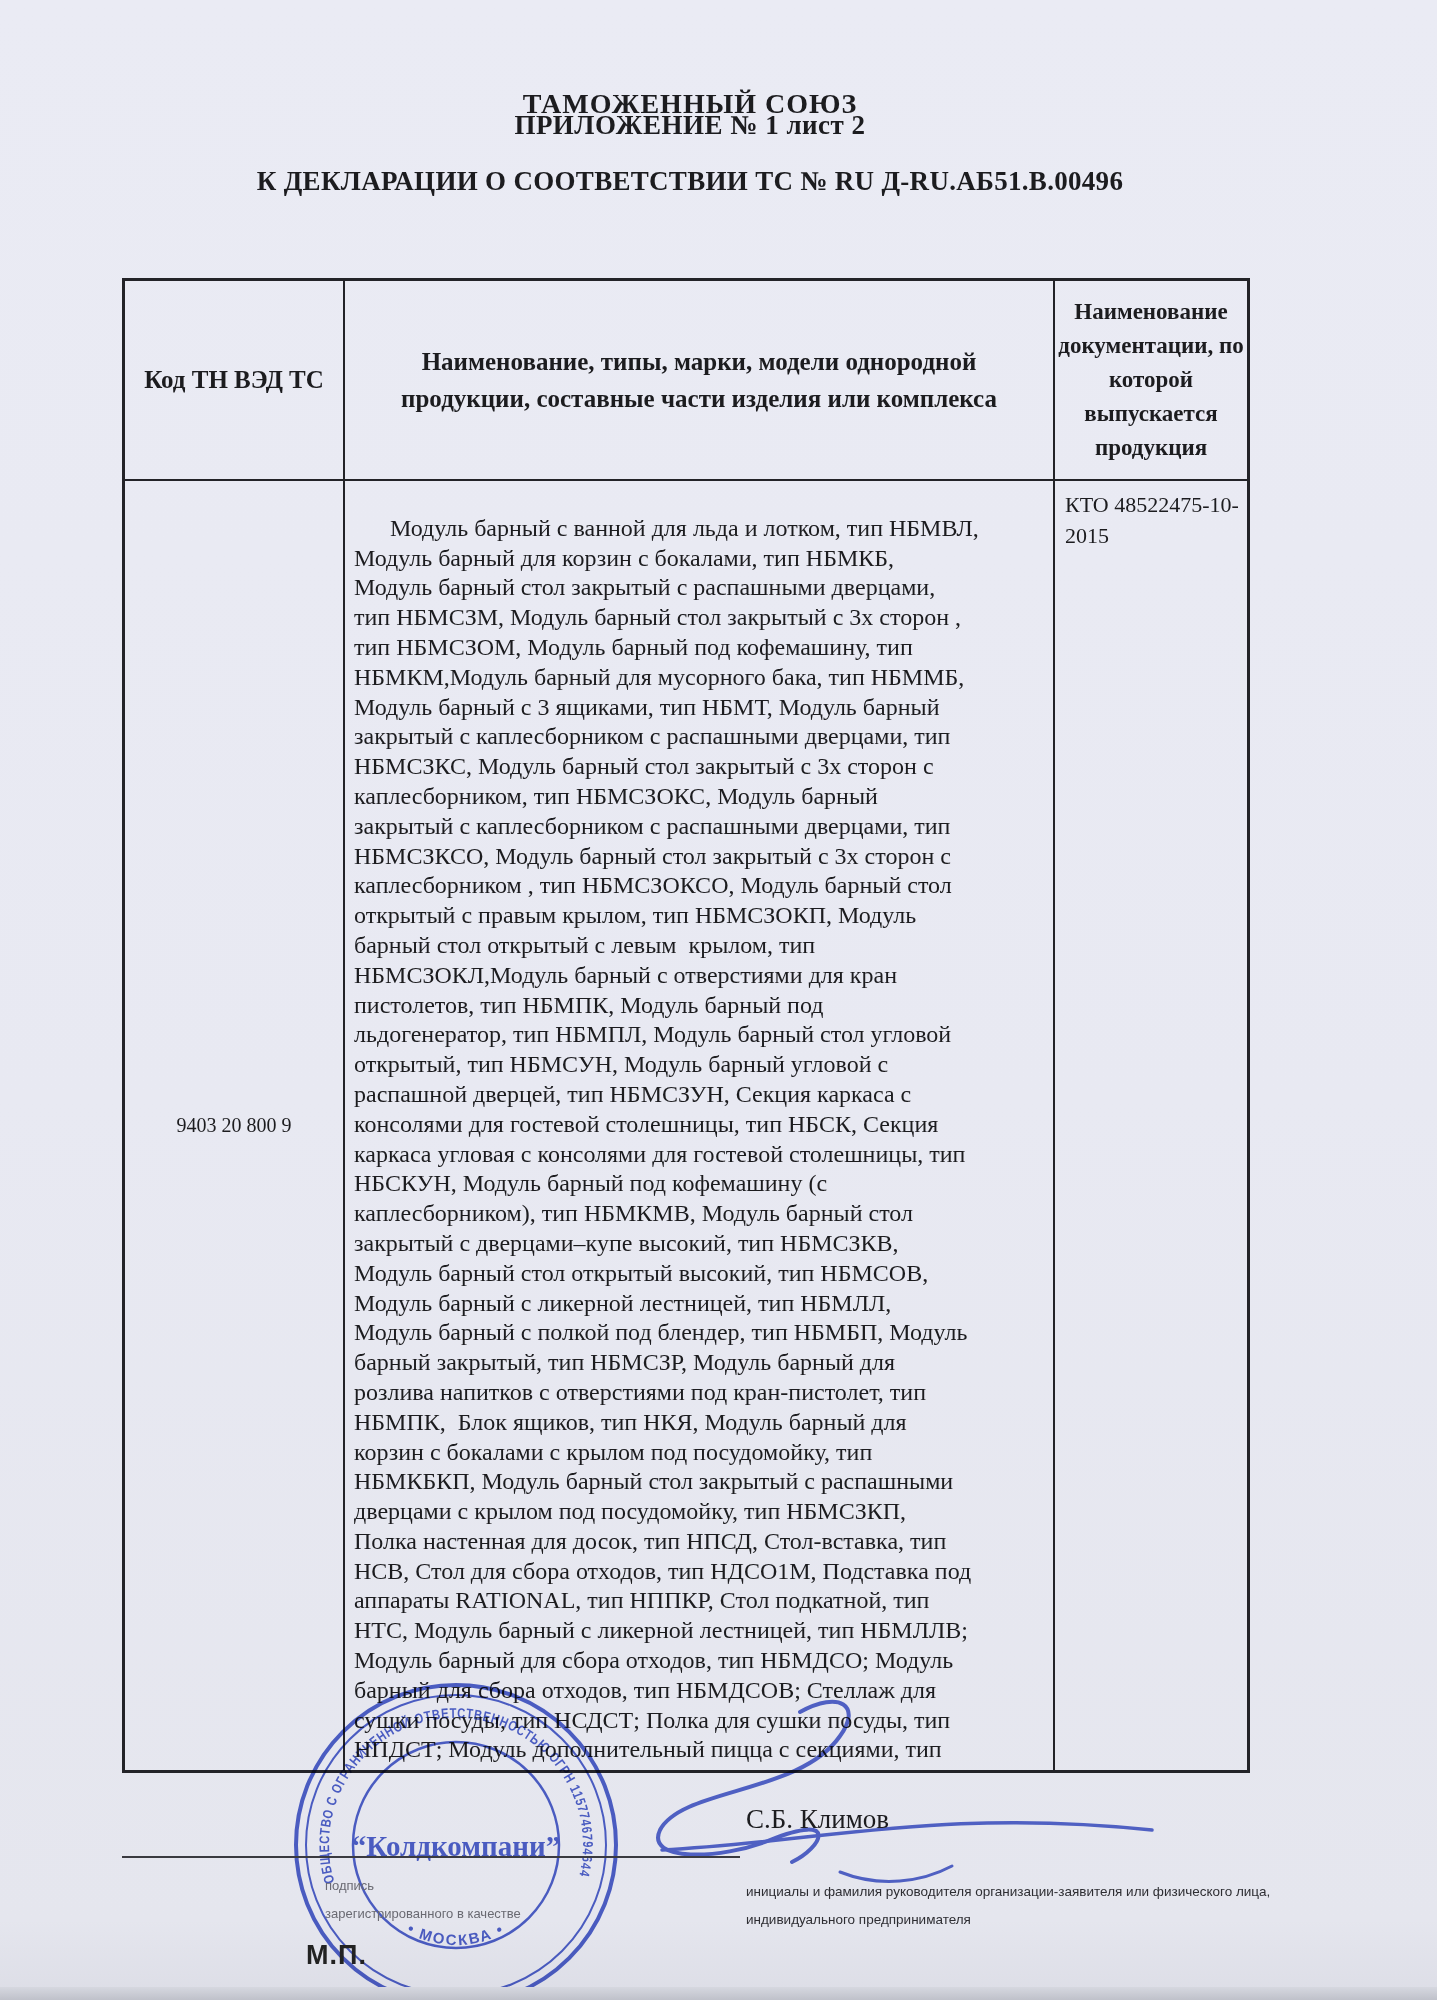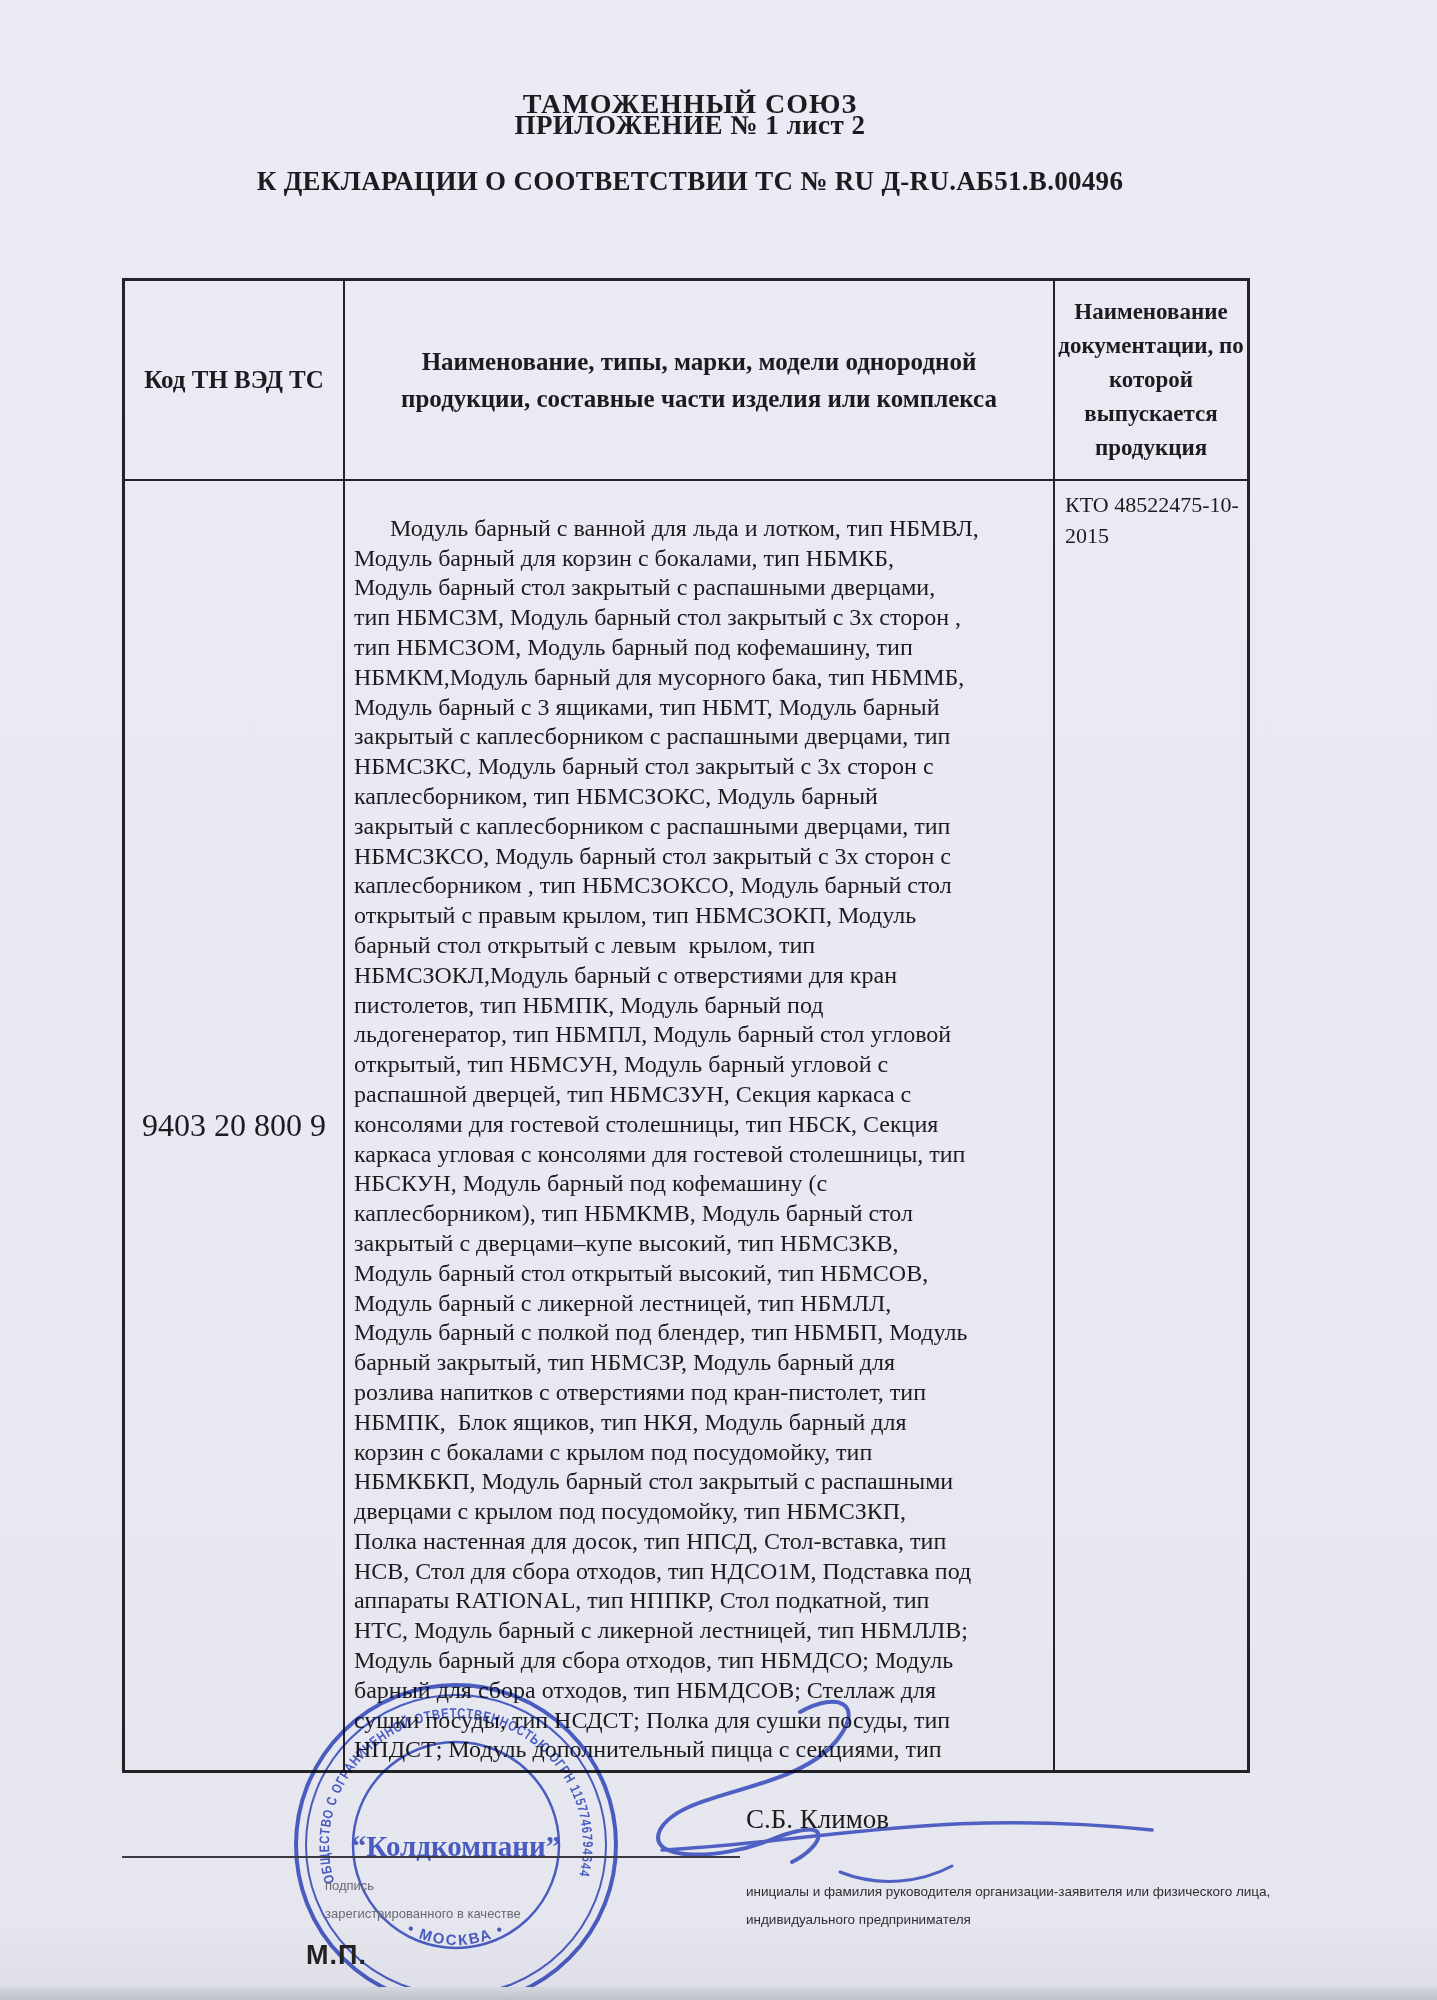--- a/index.html
+++ b/index.html
@@ -27,21 +27,21 @@
     box-sizing:border-box;
     background:transparent;
   }
   .cell { box-sizing:border-box; }
   .b-right  { border-right:2px solid #232328; }
   .b-bottom { border-bottom:2px solid #232328; }
   .th { font-weight:bold; display:flex; align-items:center; justify-content:center; text-align:center; }
   .th-code { font-size:25px; }
   .th-name { font-size:25px; line-height:37px; padding:0 33px; }
   .th-doc  { font-size:23px; line-height:34px; padding:0 2px; }
-  .td-code { display:flex; align-items:center; justify-content:center; font-size:32px; }
+  .td-code { display:flex; align-items:center; justify-content:center; font-size:20px; }
   .td-products {
     padding:3px 9px 0 9px;
     font-size:24px; line-height:29.8px;
     white-space:pre-wrap;
     overflow:hidden;
   }
   .td-doc { padding:8px 2px 0 10px; font-size:22px; line-height:31px; overflow-wrap:break-word; }
 
   .sig-line { position:absolute; left:122px; top:1856px; width:618px; border-top:2px solid #3a3a40; }
   .approver { position:absolute; left:746px; top:1804px; font-size:27px; }

